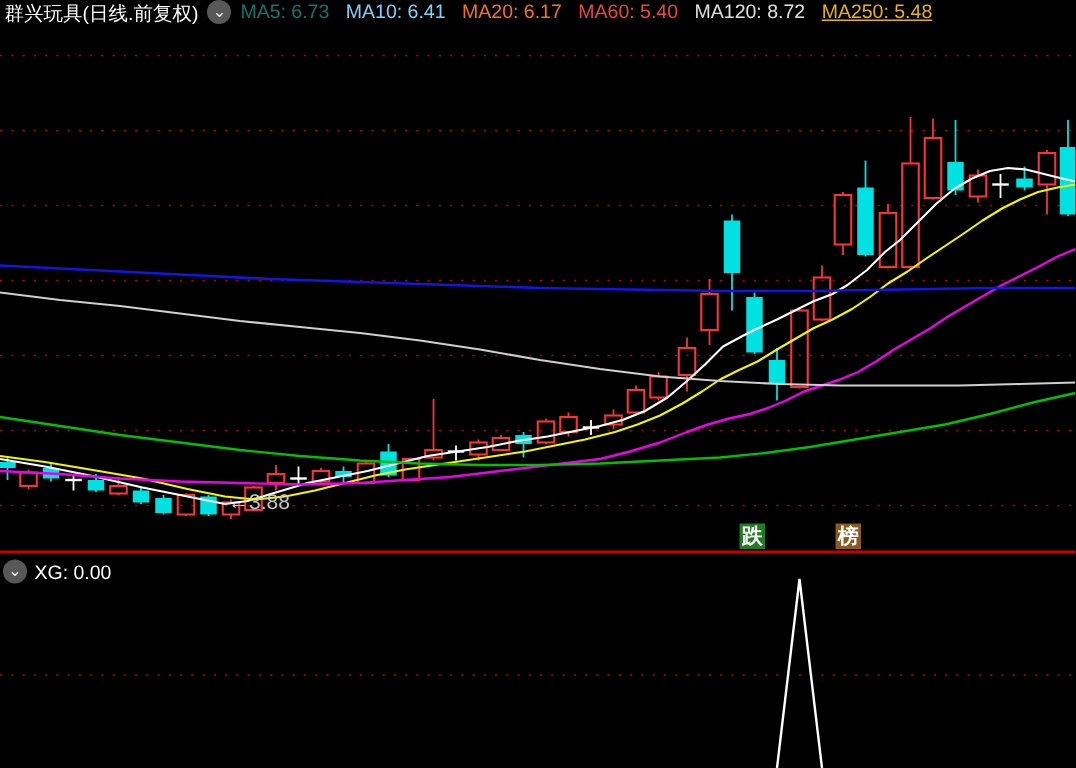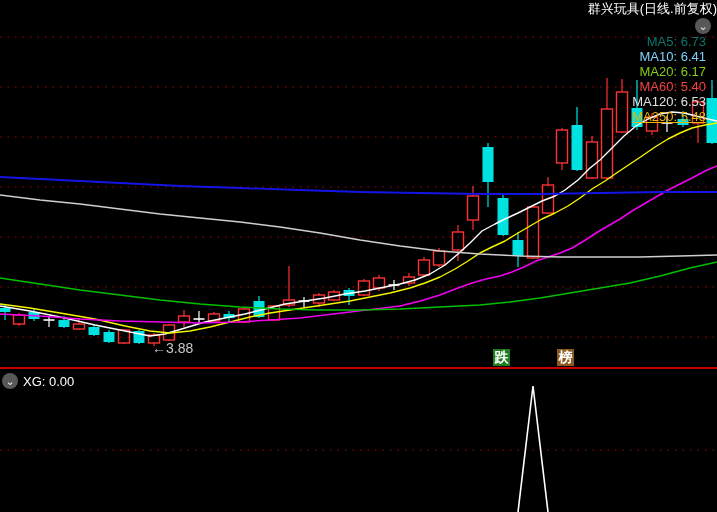--- a/index.html
+++ b/index.html
@@ -1,29 +1,29 @@
 <!DOCTYPE html>
 <html><head>
 <meta charset="utf-8">
 <style>
   html,body{margin:0;padding:0;background:#000;}
   #app{position:relative;width:717px;height:512px;background:#000;overflow:hidden;
        font-family:"Liberation Sans","DejaVu Sans",sans-serif;}
   
   #header{position:absolute;left:0;top:0;width:717px;height:24px;display:flex;
-          align-items:flex-end;font-size:13px;white-space:nowrap;z-index:5;flex-direction:column;}
+          align-items:flex-start;font-size:13px;white-space:nowrap;z-index:5;}
   #stock-title{color:#fff;margin-left:3px;letter-spacing:0px;}
   .chev{display:inline-flex;align-items:center;justify-content:center;width:16px;height:16px;
         border-radius:50%;background:#585858;color:#e8e8e8;font-size:11px;line-height:16px;
         margin:0 6px;flex:0 0 auto;cursor:pointer;}
   .ma-item{margin-right:11px;}
   
   #chart-svg{position:absolute;left:0;top:0;z-index:1;}
   
-  #price-note{position:absolute;left:152px;top:340px;color:#c8c8c8;font-size:14px;z-index:4;}
+  #price-note{position:absolute;left:152px;top:326px;color:#c8c8c8;font-size:14px;z-index:4;}
   .badge{position:absolute;width:17px;height:17px;color:#fff;font-size:14px;line-height:17px;
          text-align:center;z-index:4;cursor:pointer;font-weight:bold;}
   #separator{position:absolute;left:0;top:367px;width:717px;height:2px;background:#c80000;z-index:3;}
   #ind-header{position:absolute;left:0;top:372px;width:717px;height:18px;display:flex;
               align-items:center;font-size:13px;color:#fff;z-index:5;}
   #ind-header .chev{margin:0 5px 0 2px;}
   #ind-name{margin-right:10px;}
 </style>
 </head>
 <body>
@@ -169,23 +169,23 @@
       <polyline points="0,195 40,200 80,204 120,209 160,214 200,218 240,222 280,227 320,233 360,240 400,246 440,251 480,254 520,256 560,257 600,257 640,257 680,256 717,255" fill="none" stroke="#cfcfcf" stroke-width="1.4" stroke-linejoin="round"></polyline>
       <polyline points="0,177 60,180 120,183 180,186 240,188 300,190 360,192 420,193 480,194 540,194 600,193 660,192 717,192" fill="none" stroke="#1414e6" stroke-width="1.8" stroke-linejoin="round"></polyline>
       <polyline points="518,512 533,386 548,512" fill="none" stroke="#ffffff" stroke-width="1.6"></polyline>
     </svg>
 
   <div id="header">
     <span id="stock-title">群兴玩具(日线.前复权)</span>
     <span class="chev">⌄</span>
     <span class="ma-item" style="color: #0f766e;">MA5: 6.73</span>
     <span class="ma-item" style="color: #7dd3fc;">MA10: 6.41</span>
-    <span class="ma-item" style="color: #84cc16;">MA20: 6.17</span>
+    <span class="ma-item" style="color: #f97316;">MA20: 6.17</span>
     <span class="ma-item" style="color: #ef4444;">MA60: 5.40</span>
-    <span class="ma-item" style="color: rgb(224, 224, 224);">MA120: 6.53</span>
+    <span class="ma-item" style="color: rgb(224, 224, 224);">MA120: 8.72</span>
     <span class="ma-item" style="color: #eab308; text-decoration: underline;">MA250: 5.48</span>
   </div>
 
   <div id="price-note">←3.88</div>
 
   <div class="badge" id="badge-fall" style="left: 493px; top: 349px; background: rgb(30, 125, 30);">跌</div>
   <div class="badge" id="badge-rank" style="left: 557px; top: 349px; background: rgb(138, 90, 30);">榜</div>
 
   <div id="separator" style="background: rgb(200, 0, 0);"></div>
 

